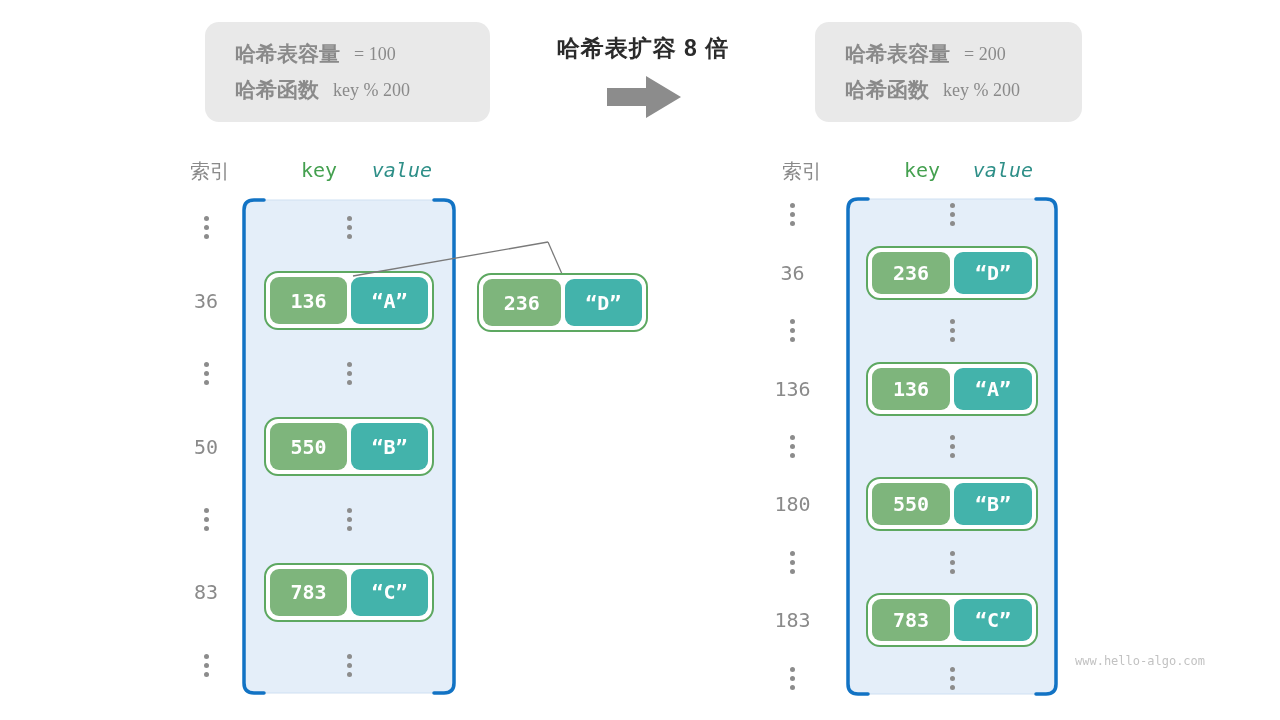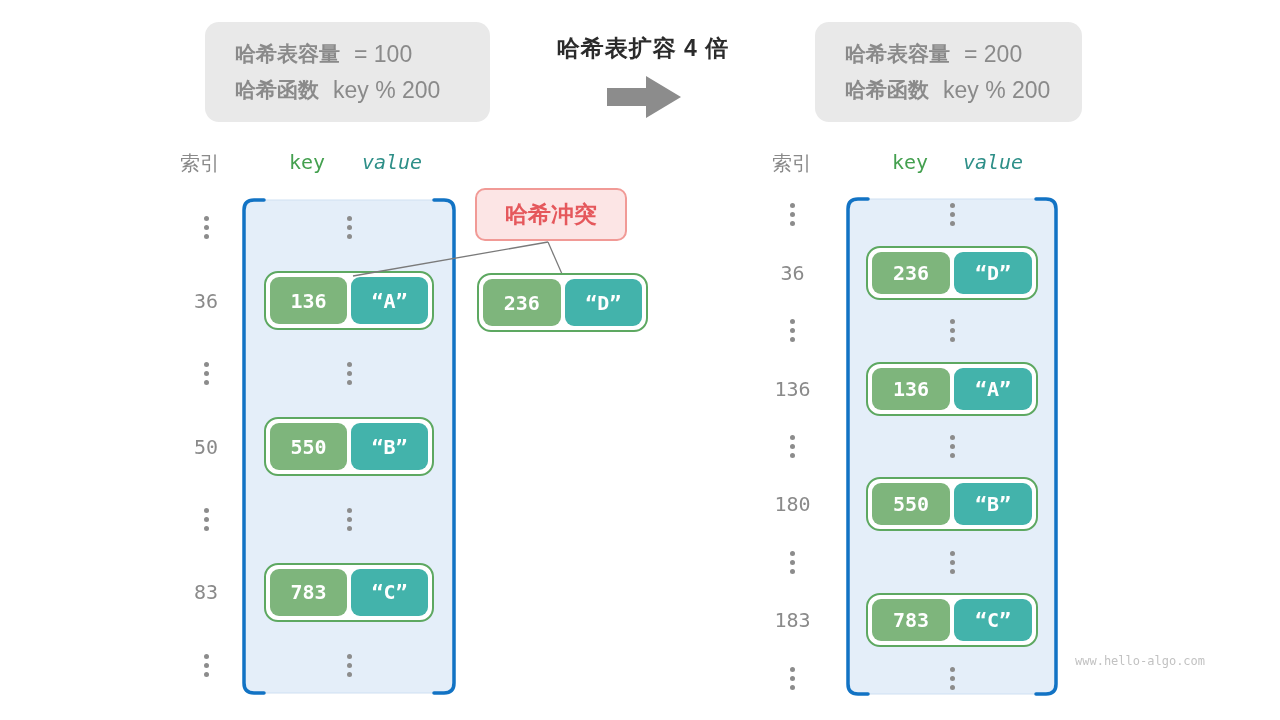--- a/index.html
+++ b/index.html
@@ -13,27 +13,27 @@
   }
   html,body{margin:0;padding:0;}
   body{background:#ffffff;font-family:"Liberation Sans",sans-serif;}
   .canvas{position:relative;width:1280px;height:720px;background:#fff;overflow:hidden;}
 
   
   .info-box{position:absolute;background:var(--info-bg);border-radius:14px;
     display:flex;flex-direction:column;justify-content:center;gap:8px;padding-left:30px;box-sizing:border-box;}
   .info-line{display:flex;align-items:center;white-space:pre;}
   .info-cjk{font-weight:700;font-size:21px;color:var(--gray-text);}
-  .info-mono{font-family:Liberation Sans, sans-serif;font-size:23px;color:var(--gray-text);margin-left:14px;}
+  .info-mono{font-family:Liberation Serif, serif;font-size:18px;color:var(--gray-text);margin-left:14px;}
 
   .diagram-title{position:absolute;left:528px;top:33px;width:230px;text-align:center;
     font-weight:700;font-size:23px;color:var(--title-text);letter-spacing:1px;}
 
   
-  .col-header{position:absolute;top:150px;font-size:20px;text-align:center;}
+  .col-header{position:absolute;top:158px;font-size:20px;text-align:right;}
   .h-index{color:var(--gray-text);font-weight:400;}
   .h-key{color:var(--header-key);font-family:"DejaVu Sans Mono",monospace;}
   .h-value{color:var(--header-value);font-family:"DejaVu Sans Mono",monospace;font-style:italic;}
 
   
   .table-group{position:absolute;}
   .container-svg{position:absolute;top:0;}
   .bracket{fill:none;stroke:var(--container-border);stroke-width:3.5;stroke-linecap:round;stroke-linejoin:round;}
   .container-fill{fill:var(--container-bg);stroke:var(--container-edge);stroke-width:1;}
   .rows{position:relative;display:flex;flex-direction:column;height:100%;z-index:1;gap:13px;}
@@ -84,21 +84,21 @@
     <div class="info-line">
       <span class="info-cjk">哈希表容量</span>
       <span class="info-mono">= 100</span>
     </div>
     <div class="info-line">
       <span class="info-cjk">哈希函数</span>
       <span class="info-mono">key % 200</span>
     </div>
   </div>
 
-  <div class="diagram-title">哈希表扩容 4 倍</div>
+  <div class="diagram-title">哈希表扩容 8 倍</div>
   <svg class="arrow-svg" width="74" height="42">
     <polygon class="arrow-shape" points="0,12 39,12 39,0 74,21 39,42 39,30 0,30"></polygon>
   </svg>
 
   <div class="info-box" style="left:815px;top:22px;width:267px;height:100px;">
     <div class="info-line">
       <span class="info-cjk">哈希表容量</span>
       <span class="info-mono">= 200</span>
     </div>
     <div class="info-line">
@@ -354,23 +354,20 @@
           </div>
         </div>
       </div>
   </div>
 
   <svg class="lines-overlay">
     <line class="conn-line" x1="548" y1="242" x2="353" y2="276"></line>
     <line class="conn-line" x1="548" y1="242" x2="562" y2="274"></line>
   </svg>
 
-  <div class="collision-box">
-    <span>哈希冲突</span>
-  </div>
 
   <div class="collision-pair">
     <div class="kbox">236</div>
     <div class="vbox">“D”</div>
   </div>
 
   <div class="watermark">www.hello-algo.com</div>
 
 </div>
 

